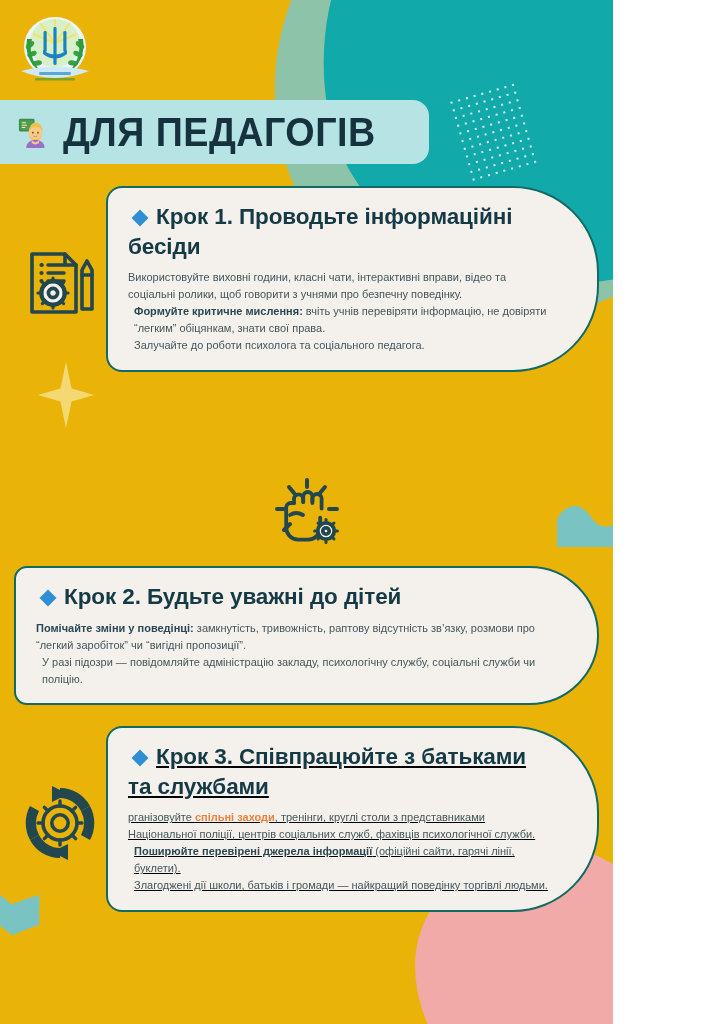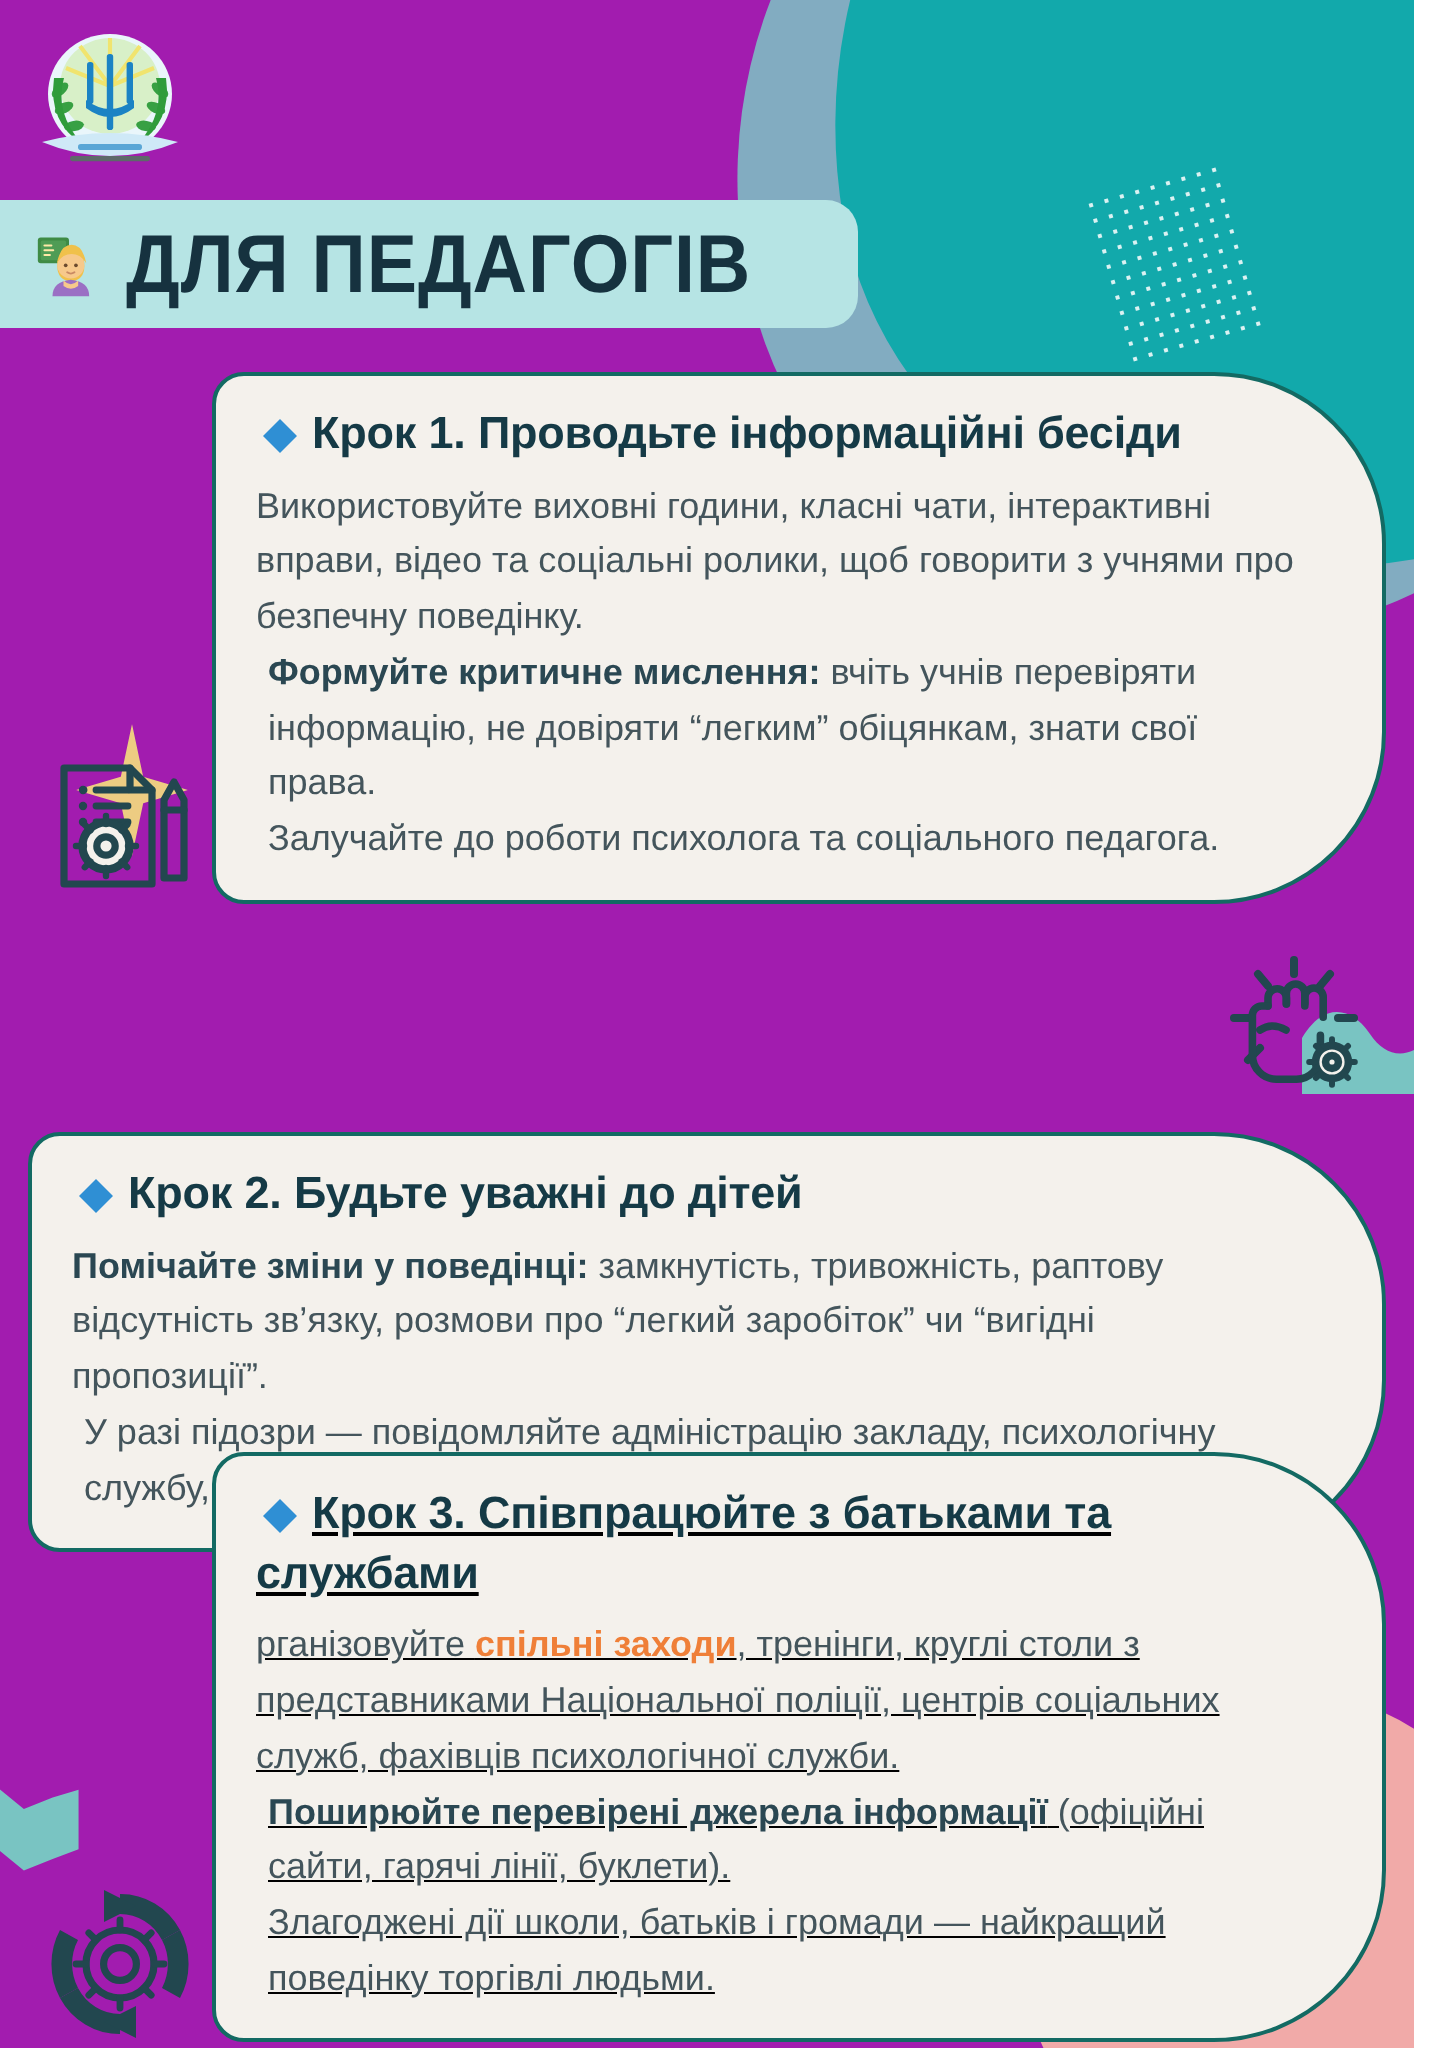--- a/index.html
+++ b/index.html
@@ -6,24 +6,24 @@
   html, body {
     margin: 0;
     padding: 0;
     background: #ffffff;
   }
   body {
     font-family: "Liberation Sans", "DejaVu Sans", sans-serif;
   }
   .page {
     position: relative;
-    width: 707px;
+    width: 613px;
     height: 1024px;
     overflow: hidden;
-    background: #a21caf;
+    background: #eab308;
   }
 
   
   .deco { position: absolute; pointer-events: none; }
 
   .blob-teal-light {
     top: -150px;
     right: -130px;
     width: 470px;
     height: 470px;
@@ -122,21 +122,21 @@
     transform-origin: left center;
     white-space: nowrap;
   }
 
   
   .card-wrap {
     position: absolute;
     left: 14px;
     right: 14px;
     display: flex;
-    align-items: flex-end;
+    align-items: center;
   }
   #card-1 { top: 186px; }
   #card-2 { top: 466px; flex-direction: column; }
   #card-3 { top: 726px; text-decoration: underline; }
 
   .card-icon {
     width: 92px;
     flex: 0 0 92px;
     padding-top: 8px;
     display: flex;
@@ -166,21 +166,21 @@
     display: inline-block;
     width: 12px;
     height: 12px;
     background: #2f8fd4;
     transform: rotate(45deg);
     margin: 0 10px 1px 6px;
     vertical-align: middle;
   }
 
   .card-body {
-    font-size: 18px;
+    font-size: 11px;
     line-height: 1.54;
     color: #44555c;
   }
   .card-body p { margin: 0; }
   .t-bold   { font-weight: 700; color: #2a4752; }
   .t-accent-inline { color: #ef7f38; font-weight: 700; }
   .indent { padding-left: 6px; }
 </style>
 </head>
 <body>

